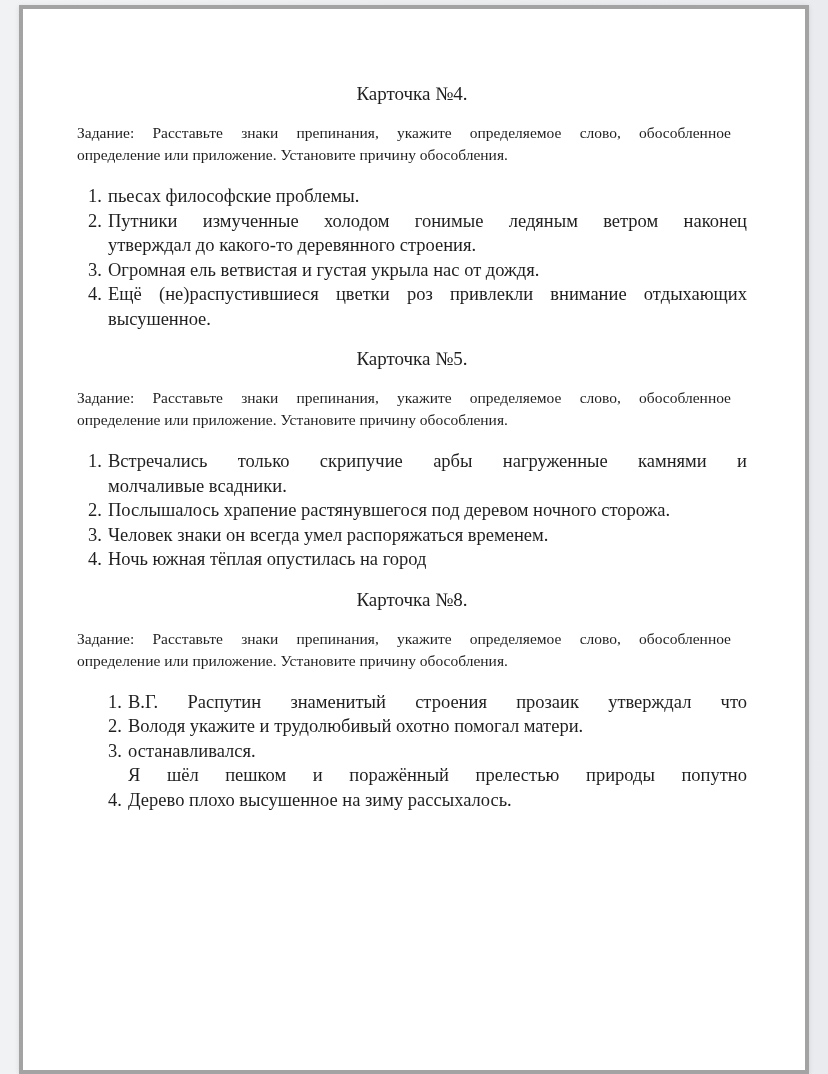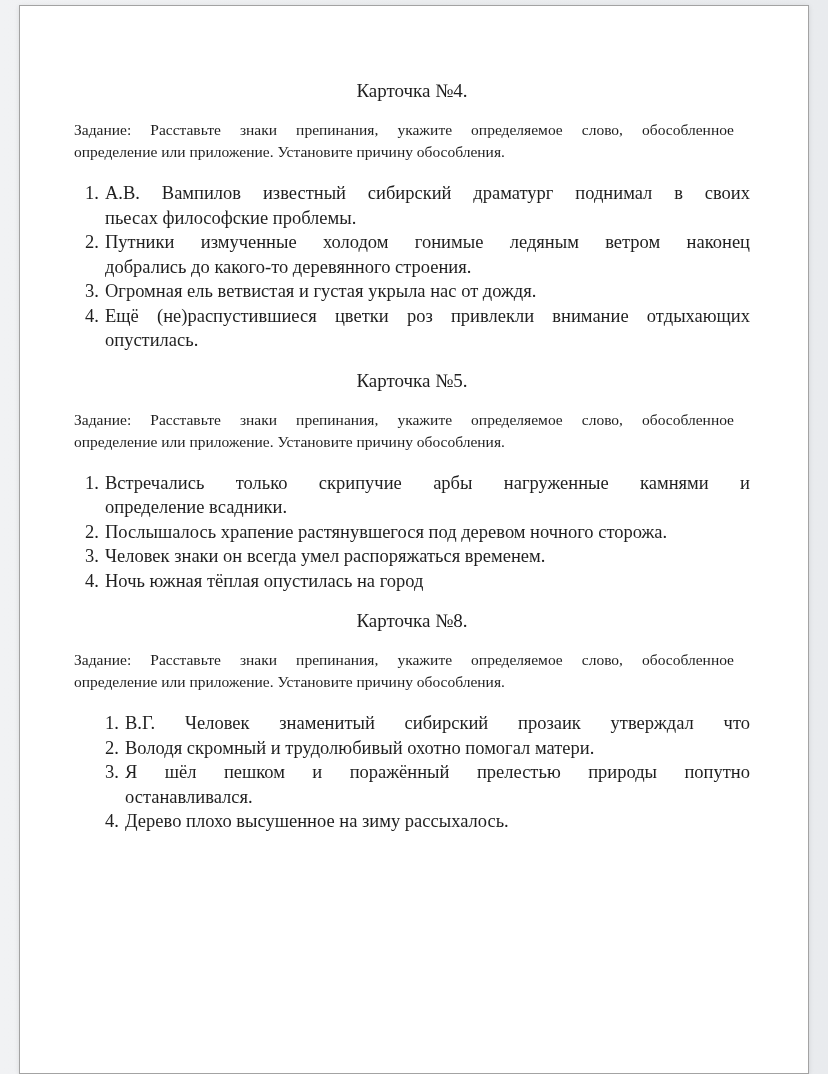--- a/index.html
+++ b/index.html
@@ -9,21 +9,21 @@
     font-family: "Liberation Serif", "DejaVu Serif", serif;
     color: #1f1f1f;
     position: relative;
     overflow: hidden;
   }
   .page {
     position: absolute; left: 19px; top: 5px;
     width: 790px; height: 1069px;
     box-sizing: border-box;
     background: #ffffff;
-    border: 1px solid #a3a3a3;
+    border: 4px solid #a3a3a3;
     box-shadow: 0 1px 5px rgba(0,0,0,0.10);
     padding: 73px 58px 30px 54px;
   }
   .card { margin: 0; }
   .card-title {
     font-size: 19px; line-height: 24px;
     text-align: center;
     margin: 0 0 16px 0;
     font-weight: normal;
   }
@@ -51,51 +51,50 @@
 
   <section class="card">
     <h2 class="card-title">Карточка №4.</h2>
     <p class="task">
       <span class="line jl">Задание: Расставьте знаки препинания, укажите определяемое слово, обособленное</span>
       <span class="line">определение или приложение. Установите причину обособления.</span>
     </p>
     <ol class="sentences">
       <li>
         <span class="num">1.</span>
-        <span class="line jl">А.В. Вампилов известный сибирский драматург поднимал в своих</span>
         <span class="line">пьесах философские проблемы.</span>
       </li>
       <li>
         <span class="num">2.</span>
         <span class="line jl">Путники измученные холодом гонимые ледяным ветром наконец</span>
-        <span class="line">добрались до какого-то деревянного строения.</span>
+        <span class="line">утверждал до какого-то деревянного строения.</span>
       </li>
       <li>
         <span class="num">3.</span>
         <span class="line">Огромная ель ветвистая и густая укрыла нас от дождя.</span>
       </li>
       <li>
         <span class="num">4.</span>
         <span class="line jl">Ещё (не)распустившиеся цветки роз привлекли внимание отдыхающих</span>
-        <span class="line">опустилась.</span>
+        <span class="line">высушенное.</span>
       </li>
     </ol>
   </section>
 
   <section class="card">
     <h2 class="card-title">Карточка №5.</h2>
     <p class="task">
       <span class="line jl">Задание: Расставьте знаки препинания, укажите определяемое слово, обособленное</span>
       <span class="line">определение или приложение. Установите причину обособления.</span>
     </p>
     <ol class="sentences">
       <li>
         <span class="num">1.</span>
         <span class="line jl">Встречались только скрипучие арбы нагруженные камнями и</span>
-        <span class="line">определение всадники.</span>
+        <span class="line">молчаливые всадники.</span>
       </li>
       <li>
         <span class="num">2.</span>
         <span class="line">Послышалось храпение растянувшегося под деревом ночного сторожа.</span>
       </li>
       <li>
         <span class="num">3.</span>
         <span class="line">Человек знаки он всегда умел распоряжаться временем.</span>
       </li>
       <li>
@@ -107,30 +106,30 @@
 
   <section class="card">
     <h2 class="card-title">Карточка №8.</h2>
     <p class="task">
       <span class="line jl">Задание: Расставьте знаки препинания, укажите определяемое слово, обособленное</span>
       <span class="line">определение или приложение. Установите причину обособления.</span>
     </p>
     <ol class="sentences indent-lg mt-lg">
       <li>
         <span class="num">1.</span>
-        <span class="line jl">В.Г. Человек знаменитый сибирский прозаик утверждал что</span>
+        <span class="line jl">В.Г. Распутин знаменитый строения прозаик утверждал что</span>
       </li>
       <li>
         <span class="num">2.</span>
-        <span class="line">Володя скромный и трудолюбивый охотно помогал матери.</span>
+        <span class="line">Володя укажите и трудолюбивый охотно помогал матери.</span>
       </li>
       <li>
         <span class="num">3.</span>
+        <span class="line">останавливался.</span>
         <span class="line jl">Я шёл пешком и поражённый прелестью природы попутно</span>
-        <span class="line">останавливался.</span>
       </li>
       <li>
         <span class="num">4.</span>
         <span class="line">Дерево плохо высушенное на зиму рассыхалось.</span>
       </li>
     </ol>
   </section>
 
 </div>
 

